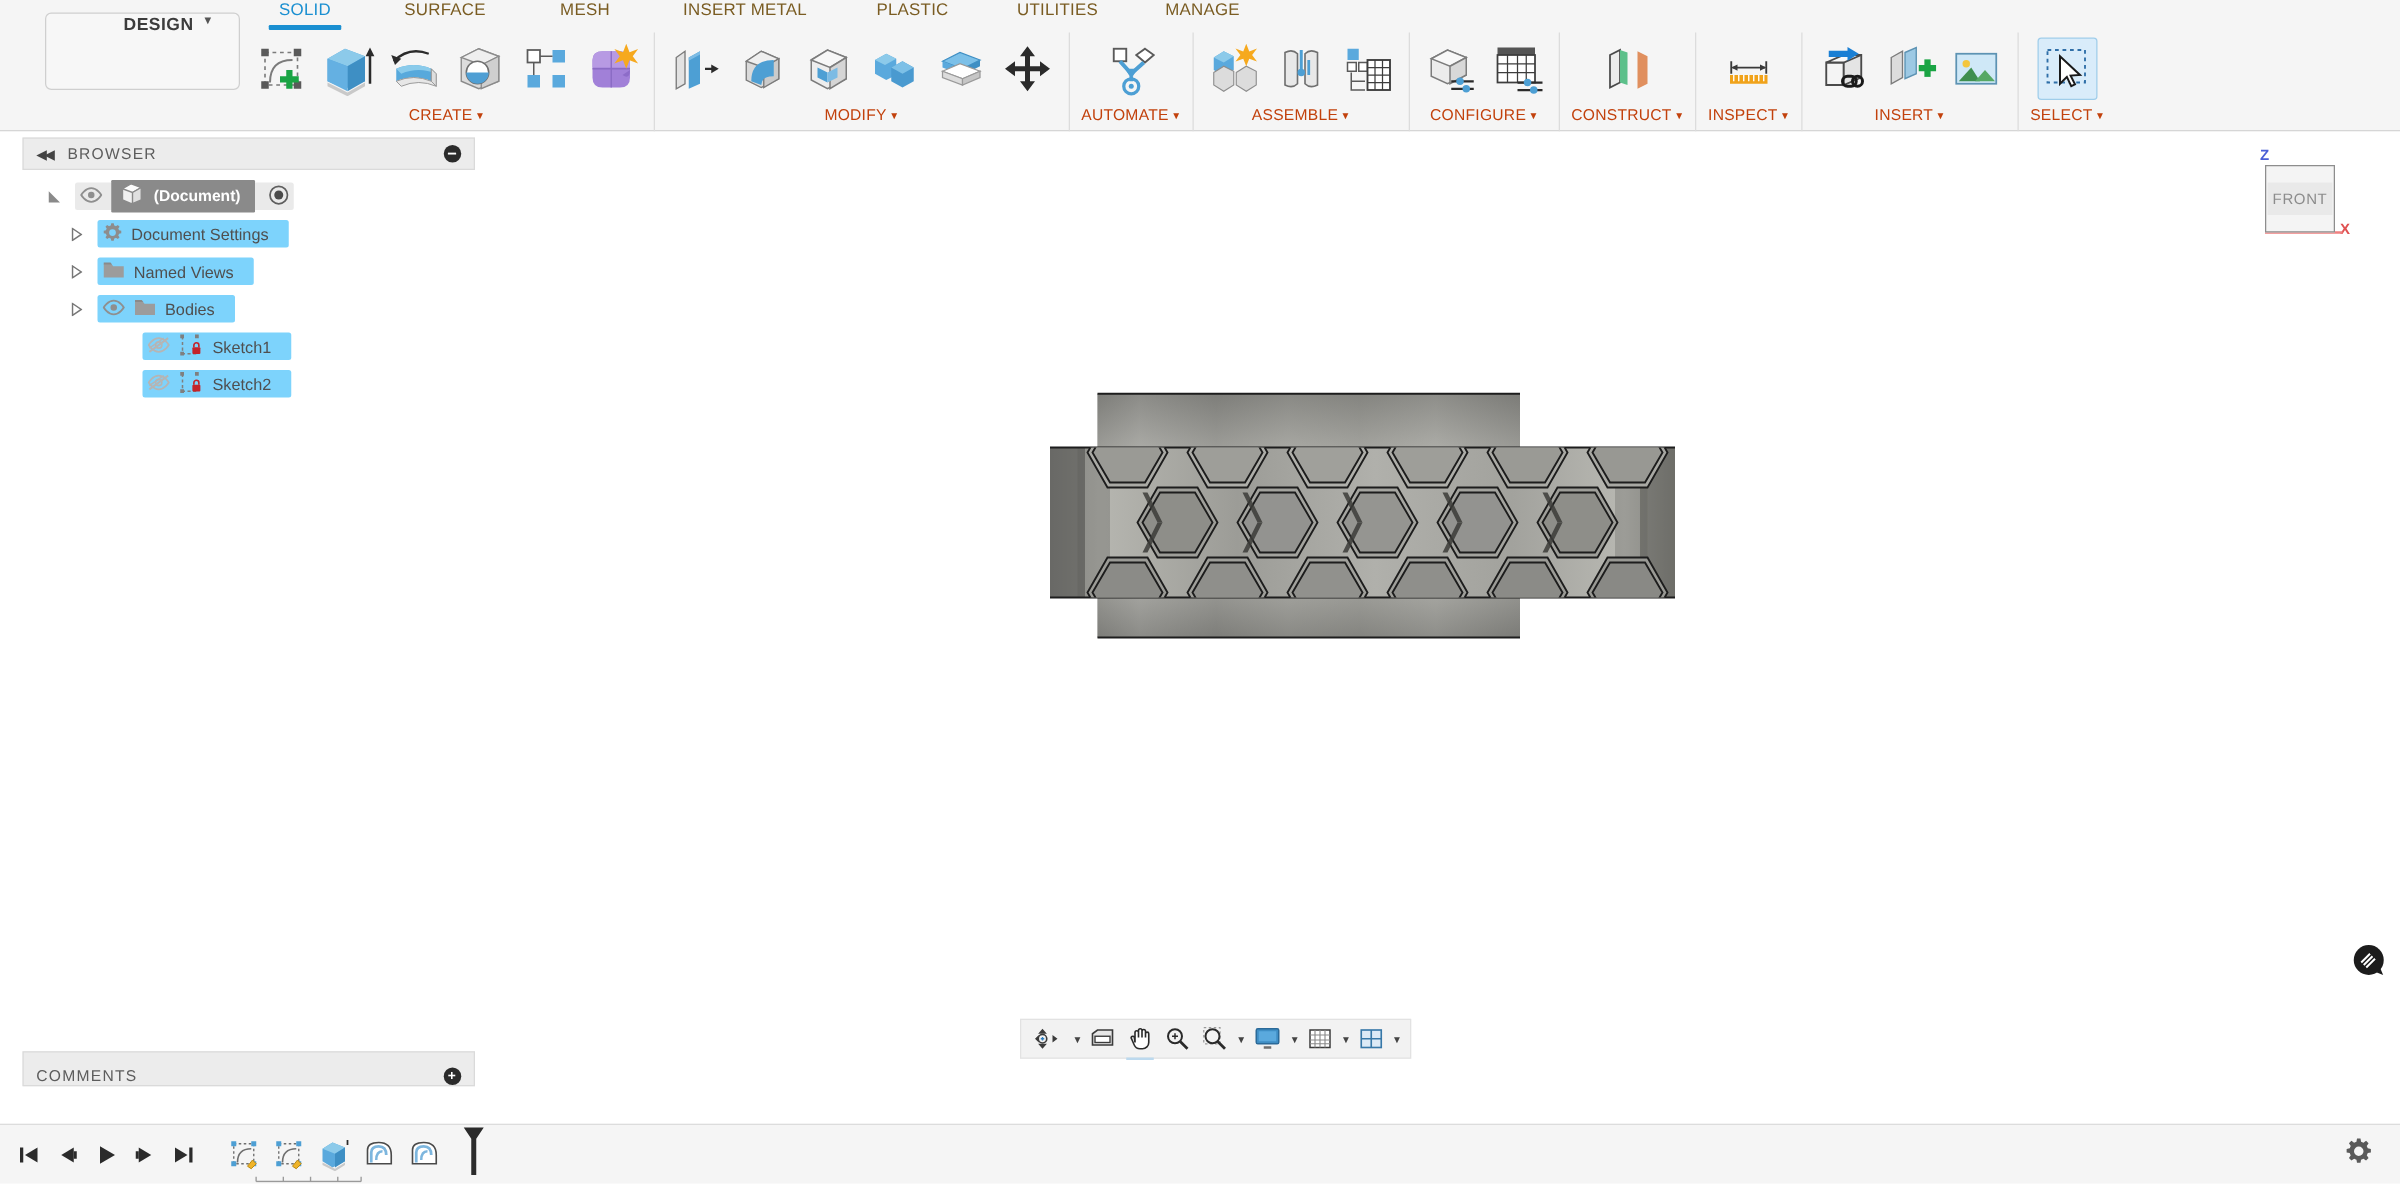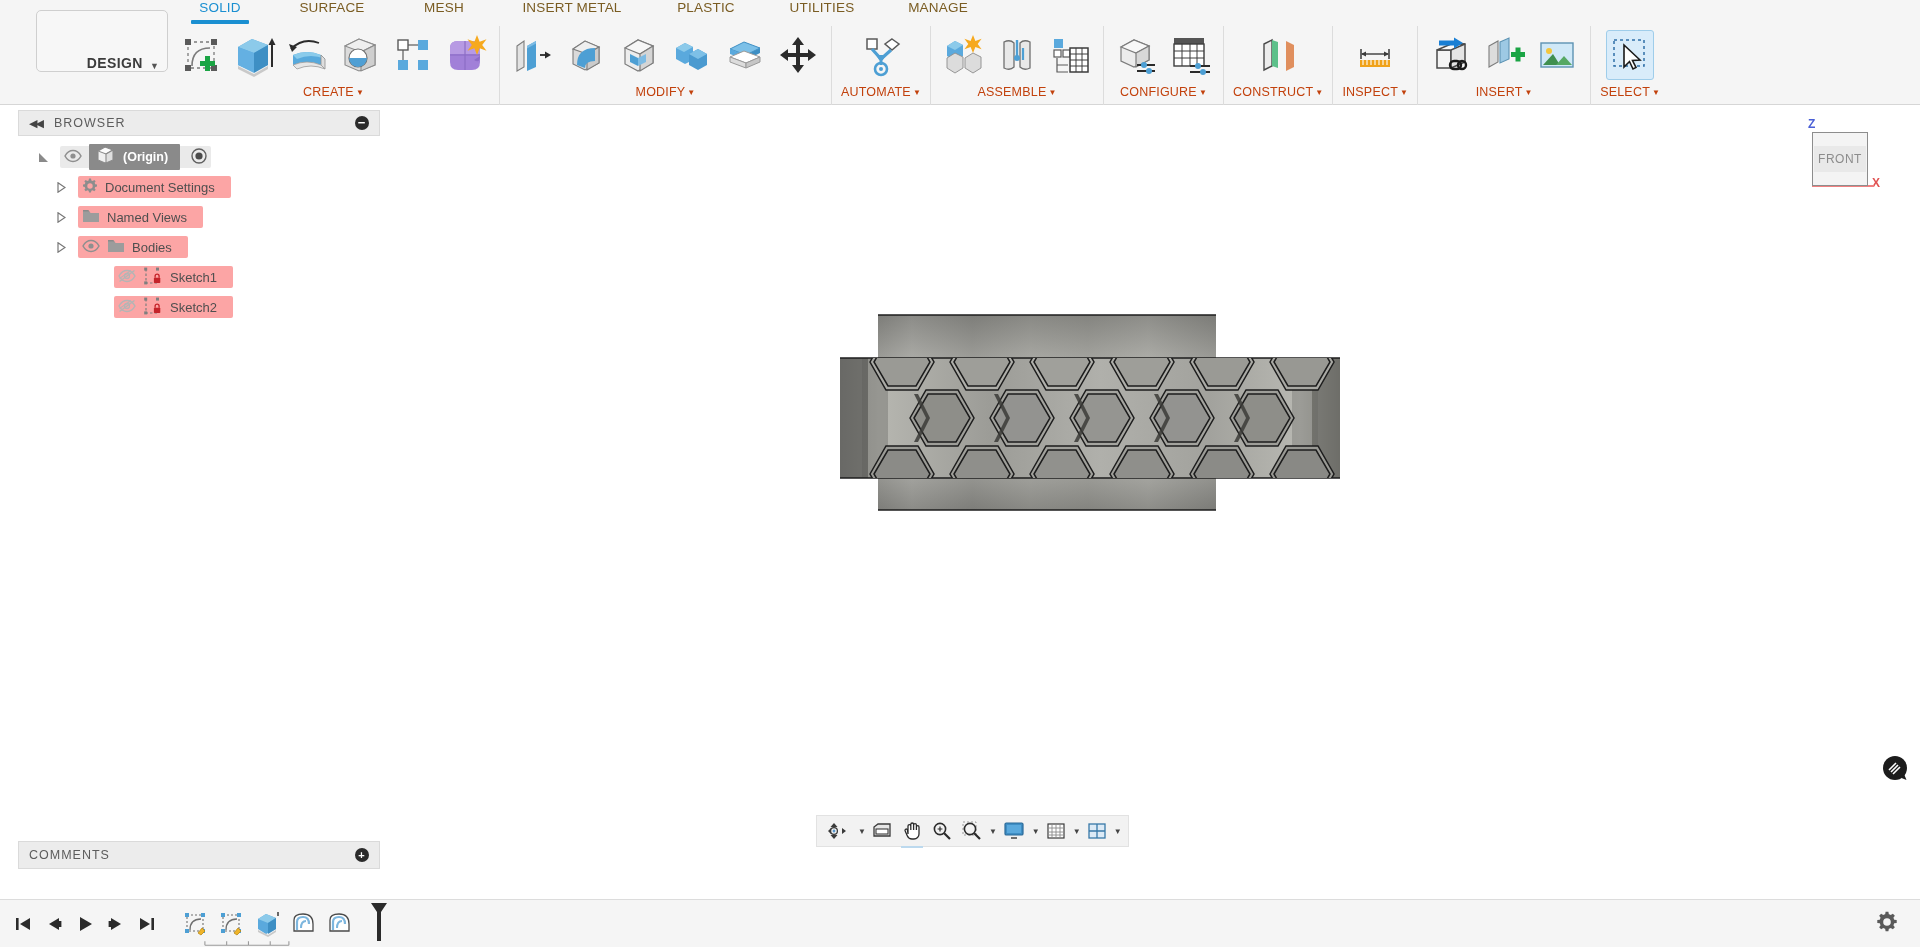--- a/index.html
+++ b/index.html
@@ -16,24 +16,24 @@
 
   
   .ribbon {
     position: absolute; top: 0; left: 0; width: 1920px; height: 105px;
     background: #f5f5f5;
     border-bottom: 1px solid #d6d6d6;
     display: flex; align-items: flex-start;
   }
   .design-btn {
     margin: 10px 0 0 36px;
-    width: 132px; height: 62px;
+    width: 156px; height: 62px;
     border: 1px solid #cfcfcf; border-radius: 5px;
     background: #f7f7f7;
-    display: flex; align-items: flex-end; justify-content: center;
+    display: flex; align-items: flex-start; justify-content: center;
     font-size: 14px; font-weight: bold; color: #3c3c3c;
     letter-spacing: .4px;
     cursor: pointer;
     padding-left: 42px;
   }
   .design-btn .caret { margin-left: 7px; font-size: 9px; color:#555; }
 
   .tabs-and-panels { position: relative; flex: 1; height: 105px; }
 
   .tabrow {
@@ -92,21 +92,21 @@
     line-height: 0; cursor: pointer; font-weight: bold;
   }
   .btree { padding-top: 6px; }
   .brow { display: flex; align-items: center; height: 30px; position: relative; }
   .arrow {
     width: 14px; height: 14px; display:flex; align-items:center; justify-content:center;
     cursor:pointer; color:#666; flex: none;
   }
   .brow .chip {
     display: inline-flex; align-items: center; height: 22px;
-    background: #fca5a5; border-radius: 2px; padding: 0 12px 0 4px; gap: 7px;
+    background: #7dd3fc; border-radius: 2px; padding: 0 12px 0 4px; gap: 7px;
   }
   .brow .chip.root { background: #eaeaea; padding-right: 4px; }
   .nametag {
     background: #8a8a8a; color: #fff; font-weight: bold; font-size: 12.5px;
     padding: 2px 12px 3px 6px; border-radius: 1px; display:flex; align-items:center; gap:8px;
   }
   .eye, .ficon { flex: none; }
   .lbl { font-size: 13px; color: #4f4f4f; padding-right: 4px; white-space: nowrap; }
 
   
@@ -137,21 +137,21 @@
   }
   .navbtn { height: 26px; display: flex; align-items: center; justify-content:center;
             padding: 0 4px; cursor: pointer; position: relative; }
   .navbtn.u::after { content:""; position:absolute; left:3px; right:3px; bottom:-4px; height:2px; background:#bcd9ee; }
   .navcaret { font-size: 8px; color: #444; margin-left: 1px; cursor: pointer; }
 
   
   .comments {
     position: absolute; left: 18px; bottom: 78px; width: 362px; height: 28px;
     background: #ececec; border: 1px solid #dadada;
-    display: flex; align-items: center; padding: 0 10px;
+    display: flex; align-items: flex-end; padding: 0 10px;
     font-size: 12.5px; letter-spacing: 1px; color: #5c5c5c;
   }
   .comments .title { flex: 1; }
   .comments .plus {
     width: 14px; height: 14px; border-radius: 50%; background: #2b2b2b; color: #fff;
     display: flex; align-items: center; justify-content: center; font-size: 11px;
     line-height: 0; cursor: pointer; font-weight: bold;
   }
 
   
@@ -509,21 +509,21 @@
             <span class="eye"><svg width="18" height="14" viewBox="0 0 18 14">
                 <path d="M9 1.5 C14 1.5 17 7 17 7 C17 7 14 12.5 9 12.5 C4 12.5 1 7 1 7 C1 7 4 1.5 9 1.5 Z" fill="none" stroke="#8f8f8f" stroke-width="1.5"></path>
                 <circle cx="9" cy="7" r="2.6" fill="#8f8f8f"></circle>
               </svg></span>
             <span class="nametag">
               <span class="ficon"><svg width="20" height="18" viewBox="0 0 20 18">
                   <polygon points="3,5 10,1 18,4 18,14 10,17 3,14" fill="#f0f0f0" stroke="#8a8a8a" stroke-width="1.1"></polygon>
                   <polygon points="3,5 10,1 18,4 11,8" fill="#fcfcfc" stroke="#8a8a8a" stroke-width="1.1"></polygon>
                   <polygon points="11,8 18,4 18,14 11,17" fill="#e0e0e0" stroke="#8a8a8a" stroke-width="1.1"></polygon>
                 </svg></span>
-              <span>(Origin)</span>
+              <span>(Document)</span>
             </span>
             <span style="margin-left: 4px;"><svg width="16" height="16" viewBox="0 0 16 16">
                 <circle cx="8" cy="8" r="7" fill="none" stroke="#5f5f5f" stroke-width="1.4"></circle>
                 <circle cx="8" cy="8" r="3.6" fill="#4a4a4a"></circle>
               </svg></span>
           </span>
         </div>
         <div class="brow">
           <span style="display: inline-block; width: 36px; flex: 0 0 auto;"></span>
           <span class="arrow">

